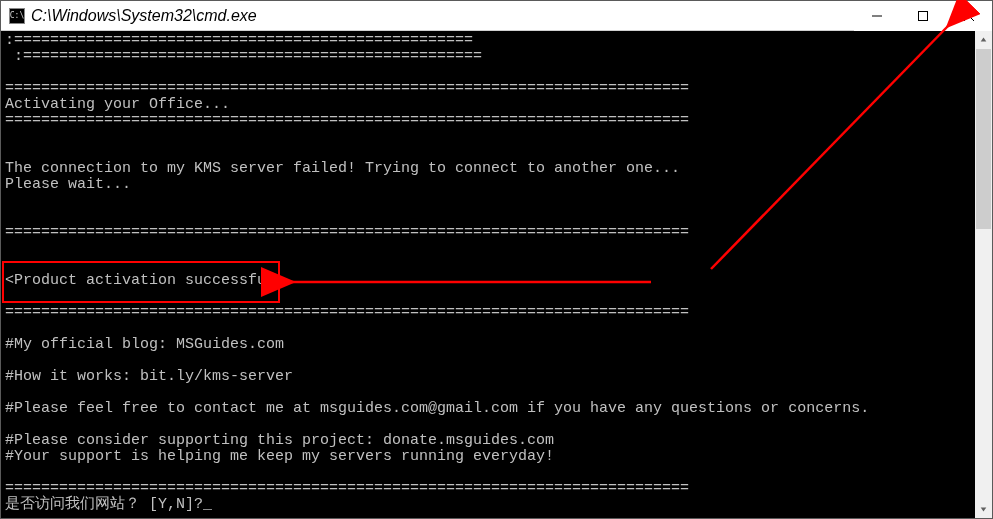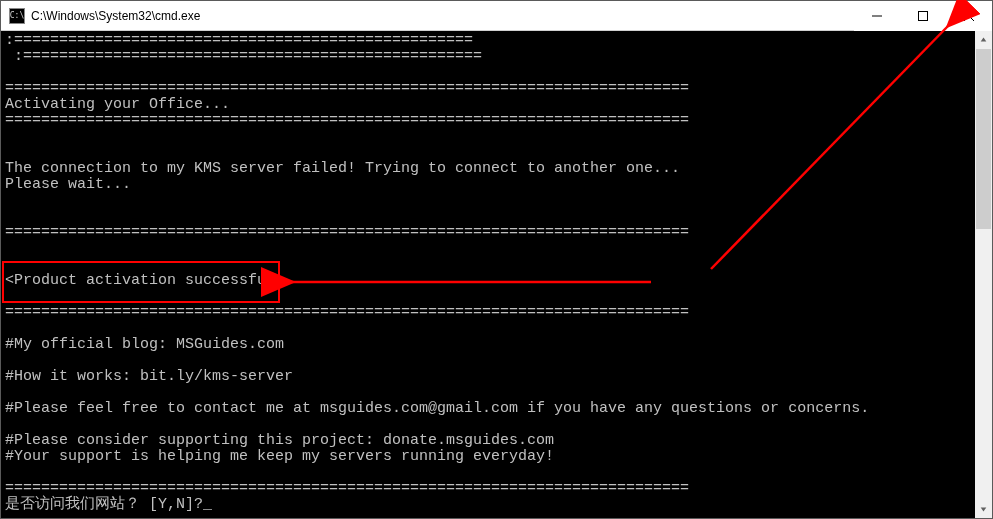--- a/index.html
+++ b/index.html
@@ -24,24 +24,25 @@
   .app-icon {
     width: 16px; height: 16px;
     margin: 0 6px 0 8px;
     background: #000;
     border: 1px solid #888;
     display: flex; align-items: center; justify-content: center;
     font-size: 8px; color: #ccc; font-family: monospace;
   }
   .title-text {
     flex: 1;
-    font-size: 12px;
+    font-size: 16px;
     color: #000;
     line-height: 30px;
     white-space: nowrap;
+    font-style: italic;
   }
   .win-controls { display: flex; height: 100%; }
   .win-btn {
     width: 46px; height: 30px;
     display: flex; align-items: center; justify-content: center;
     background: #fff;
     cursor: pointer;
   }
   .win-btn svg { width: 10px; height: 10px; stroke: #000; stroke-width: 1; fill: none; }
   .client {

